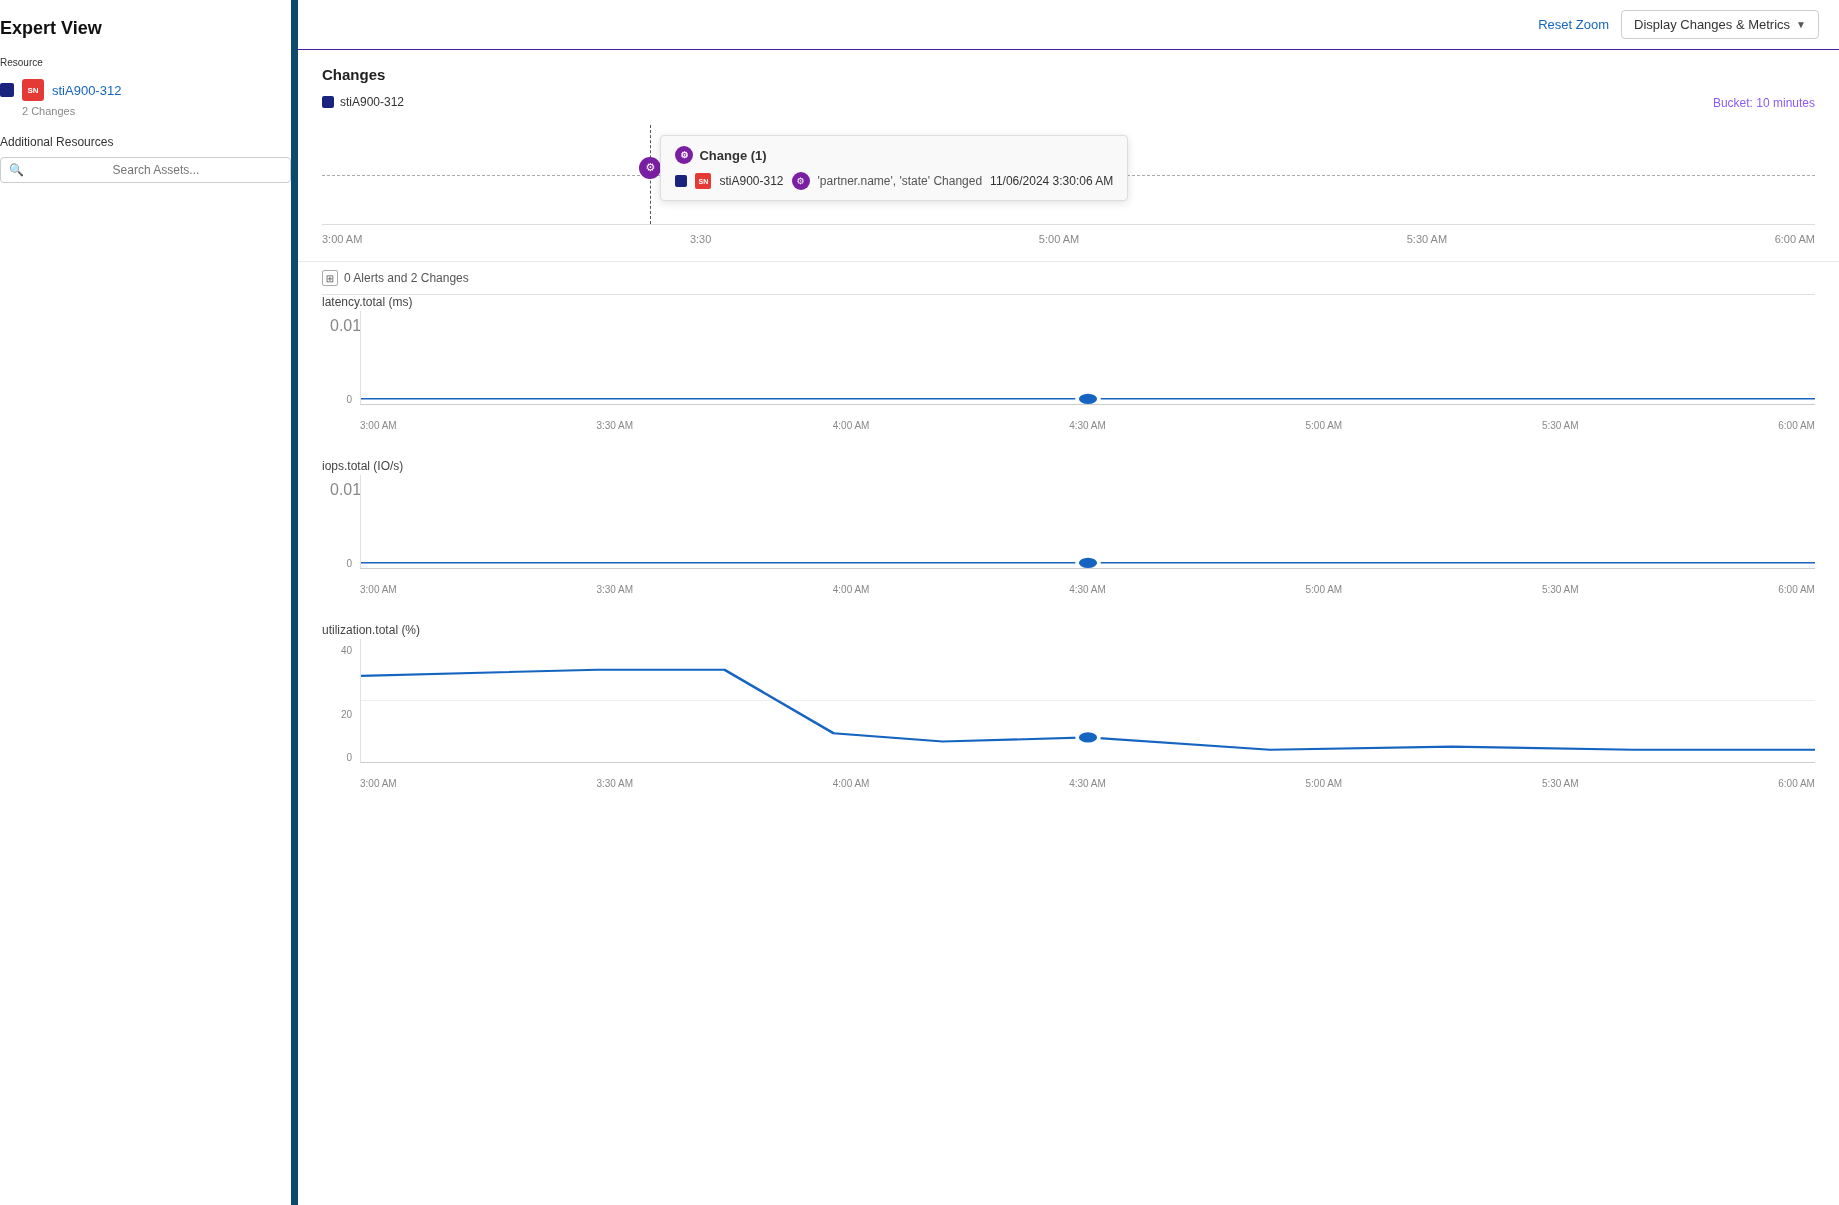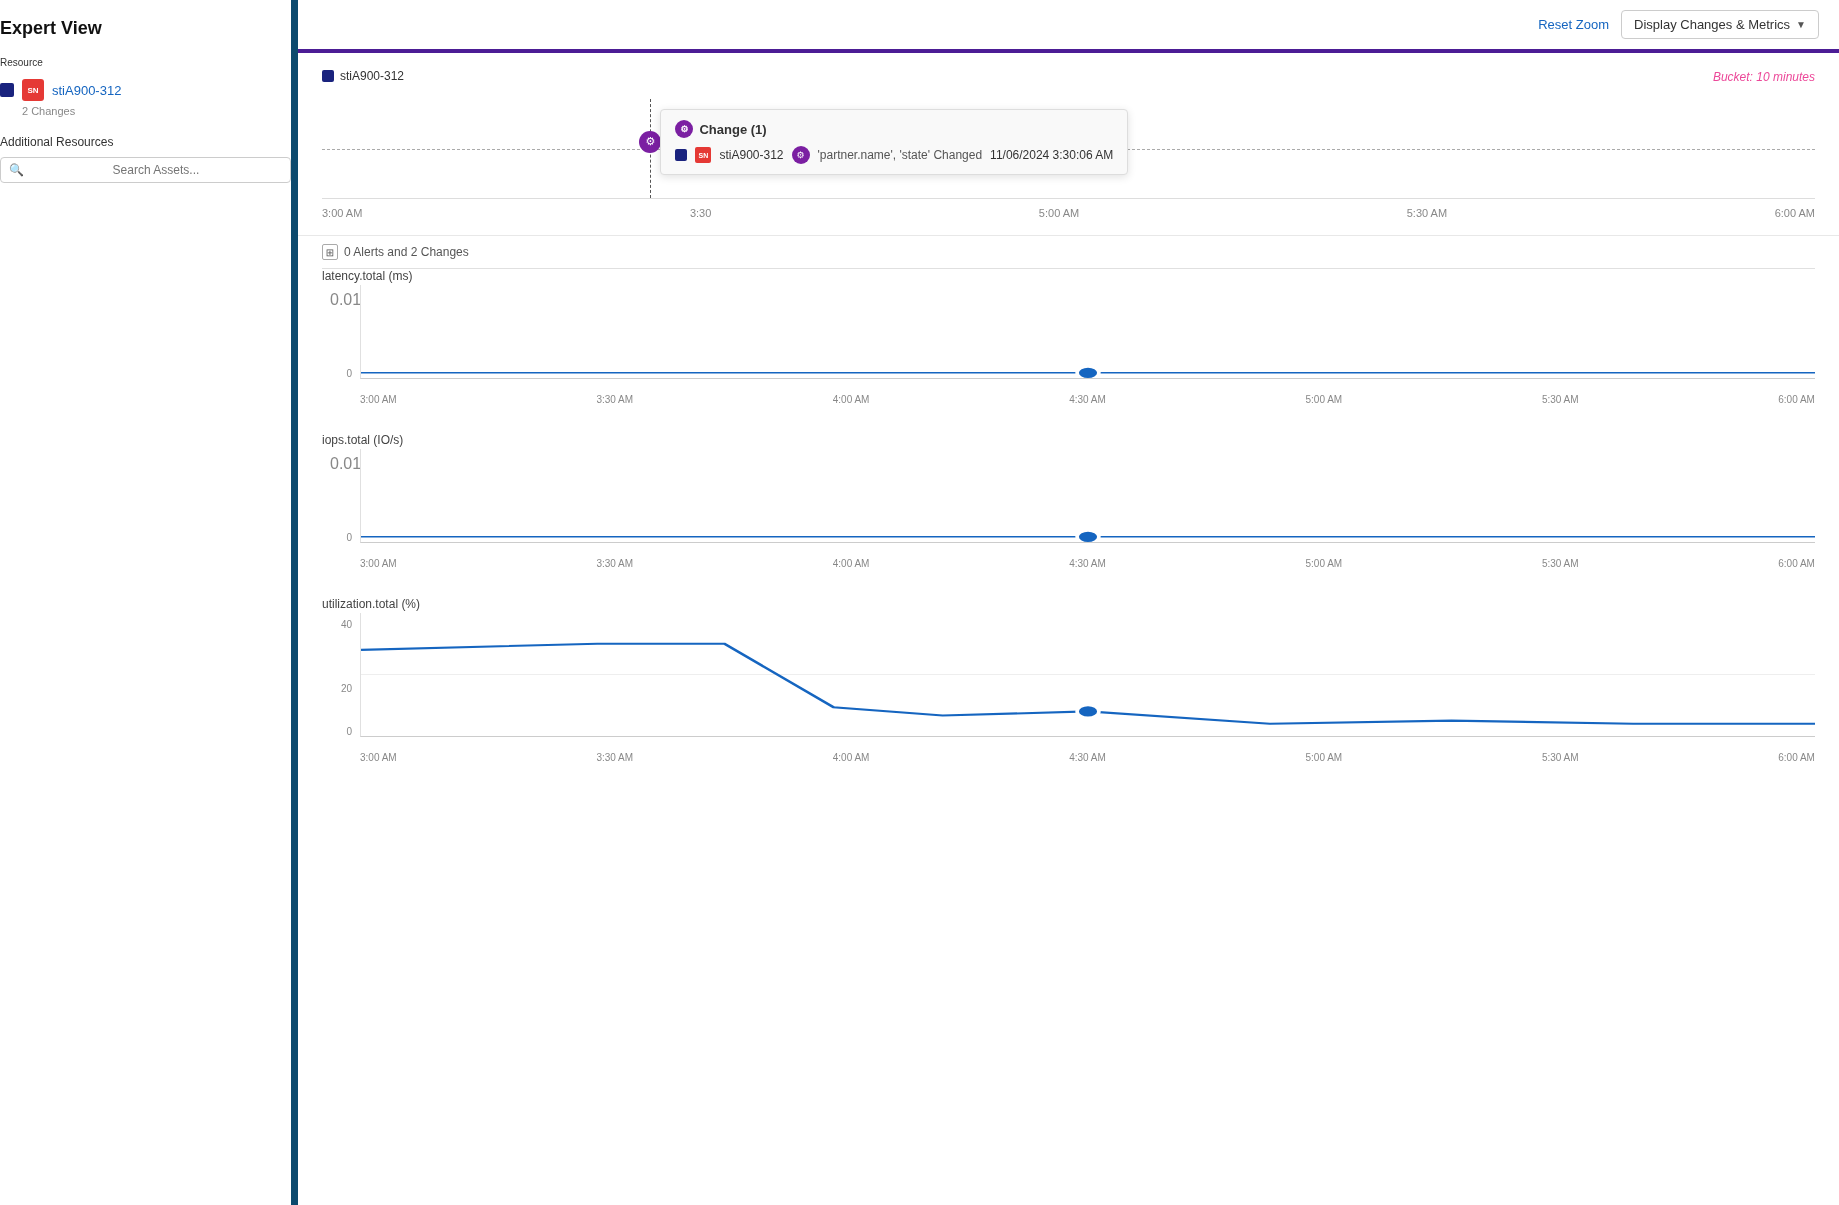--- a/index.html
+++ b/index.html
@@ -23,29 +23,29 @@
     .resource-changes { font-size: 11px; color: #888; margin-left: 22px; }
     .additional-label { font-size: 12px; font-weight: 400; color: #333; margin-top: 18px; margin-bottom: 8px; }
     .search-box { display: flex; align-items: center; gap: 6px; border: 1px solid #ccc; border-radius: 4px; padding: 5px 8px; background: #fff; }
     .search-box input { border: none; outline: none; font-size: 12px; color: #555; width: 100%; background: transparent; text-align: center; }
     .search-icon { color: #888; font-size: 12px; }
 
     
     .main { flex: 1; overflow-y: auto; padding: 0; }
 
     
-    .header-bar { display: flex; align-items: center; justify-content: flex-end; padding: 10px 20px; border-bottom: 4px solid #4c1d95; gap: 12px; }
+    .header-bar { display: flex; align-items: center; justify-content: flex-end; padding: 10px 20px; border-bottom: 1px solid #4c1d95; gap: 12px; }
     .reset-zoom-btn { color: #1565c0; background: none; border: none; cursor: pointer; font-size: 13px; font-weight: 500; }
     .display-changes-btn { display: flex; align-items: center; gap: 6px; border: 1px solid #ccc; border-radius: 4px; padding: 6px 12px; background: #fff; cursor: pointer; font-size: 13px; color: #333; }
     .dropdown-arrow { font-size: 10px; color: #555; }
 
     
     .section { padding: 16px 24px; }
     .section-title { font-size: 15px; font-weight: 600; color: #222; margin-bottom: 12px; }
-    .bucket-info { font-size: 12px; color: #ec4899; text-align: right; margin-bottom: 6px; font-style: italic; }
+    .bucket-info { font-size: 12px; color: #8b5cf6; text-align: right; margin-bottom: 6px; }
     .changes-chart { position: relative; height: 120px; border-bottom: 1px solid #ddd; margin-bottom: 4px; }
     .changes-legend { display: flex; align-items: center; gap: 6px; margin-bottom: 8px; }
     .legend-square { width: 12px; height: 12px; background: #1a237e; border-radius: 2px; }
     .legend-label { font-size: 12px; color: #333; }
 
     
     .tooltip-box { position: absolute; background: #f9f9f9; border: 1px solid #ddd; border-radius: 4px; padding: 10px 14px; z-index: 100; box-shadow: 0 2px 8px rgba(0,0,0,0.12); min-width: 420px; }
     .tooltip-title { font-size: 13px; font-weight: 600; color: #333; margin-bottom: 8px; display: flex; align-items: center; gap: 6px; }
     .tooltip-row { display: flex; align-items: center; gap: 8px; font-size: 12px; color: #333; }
 
@@ -95,20 +95,21 @@
 
   <div class="header-bar">
     <button class="reset-zoom-btn">Reset Zoom</button>
     <button class="display-changes-btn">
       <span>Display Changes &amp; Metrics</span>
       <span class="dropdown-arrow">▼</span>
     </button>
   </div>
 
   <div class="section">
+    <div class="section-title">Changes</div>
 
     <div style="display:flex; justify-content:space-between; align-items:center; margin-bottom:8px;">
       <div class="changes-legend">
         <div class="legend-square"></div>
         <span class="legend-label">stiA900-312</span>
       </div>
       <div class="bucket-info">Bucket: 10 minutes</div>
     </div>
 
     <div class="changes-chart" style="position:relative; height:100px; margin-bottom:0;">

